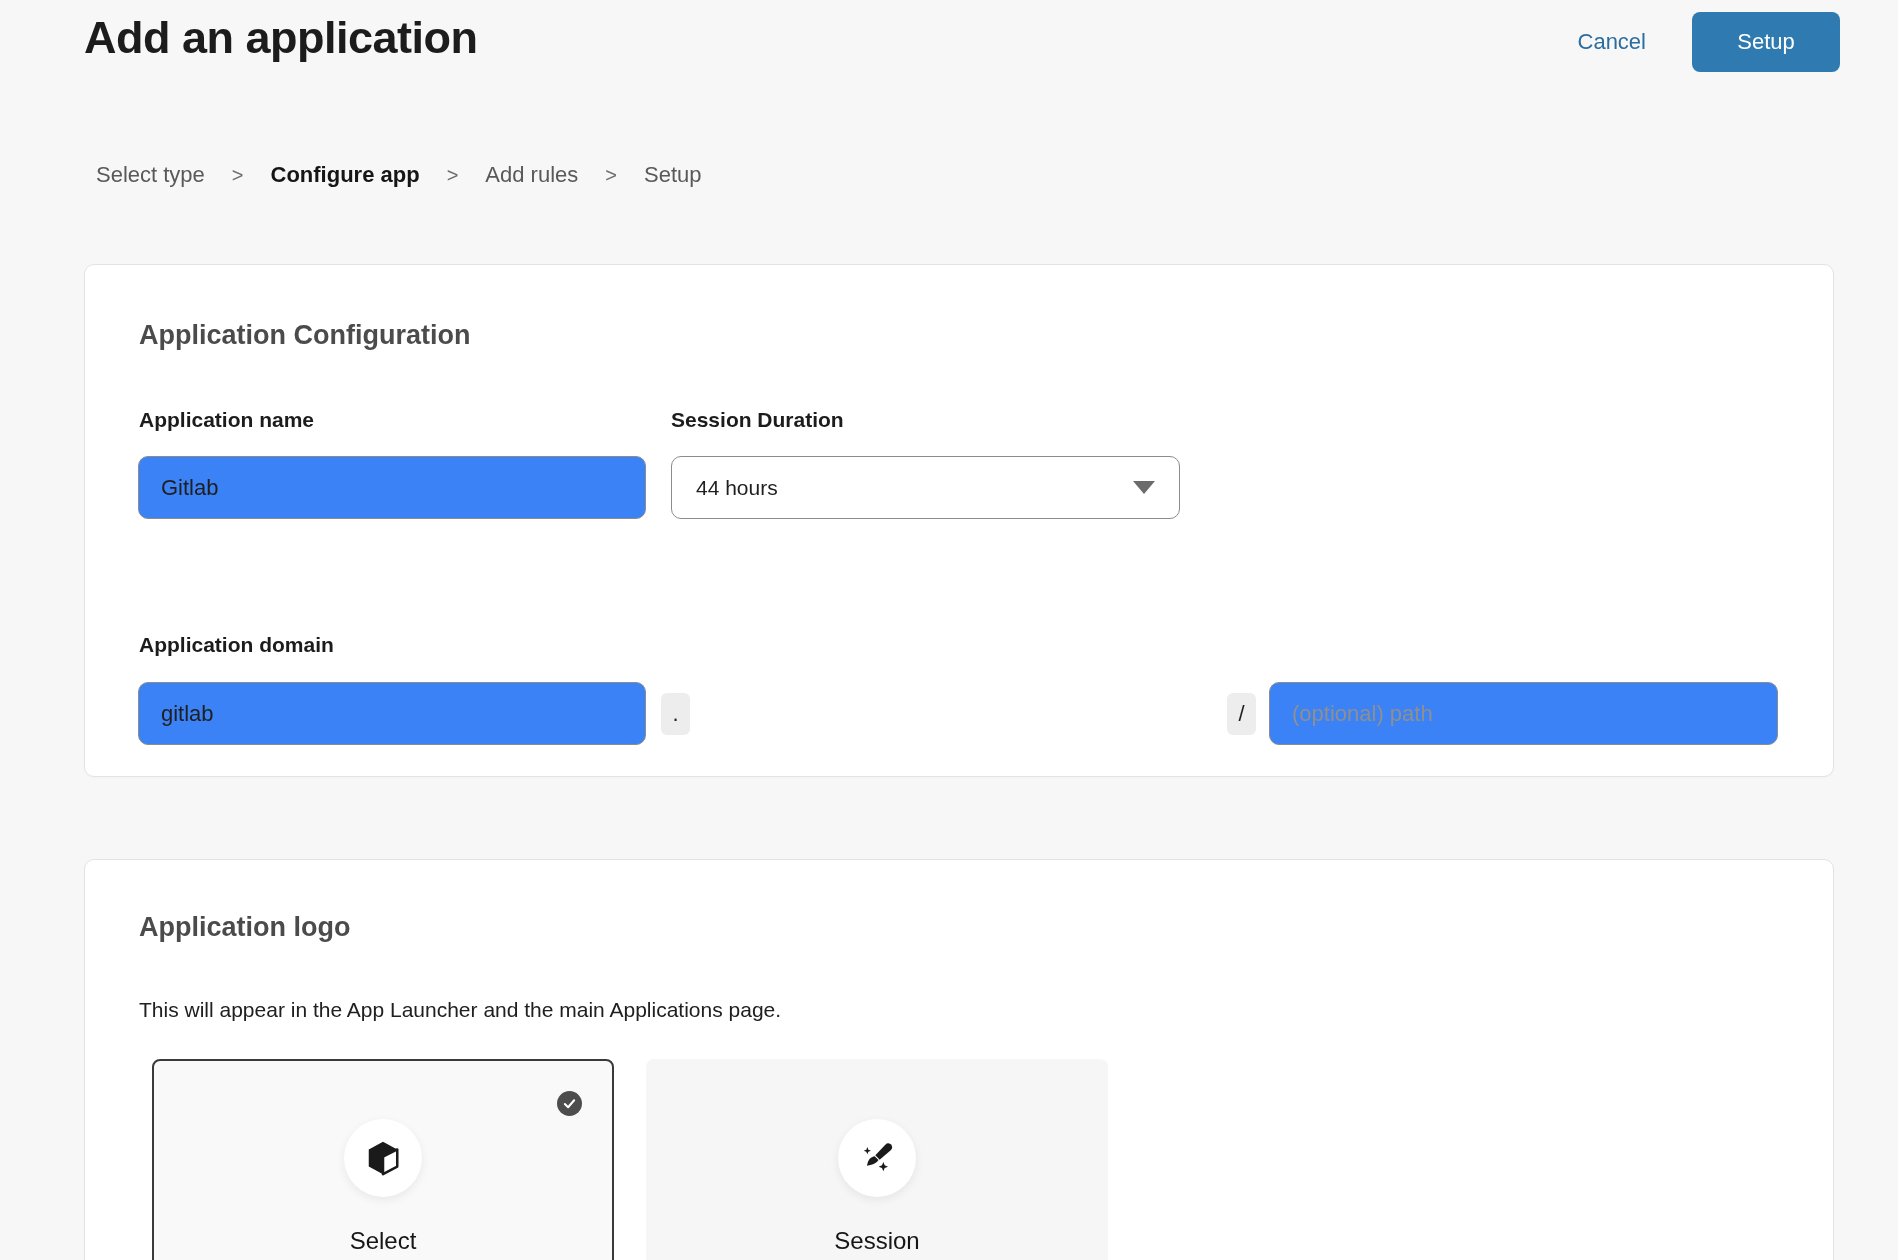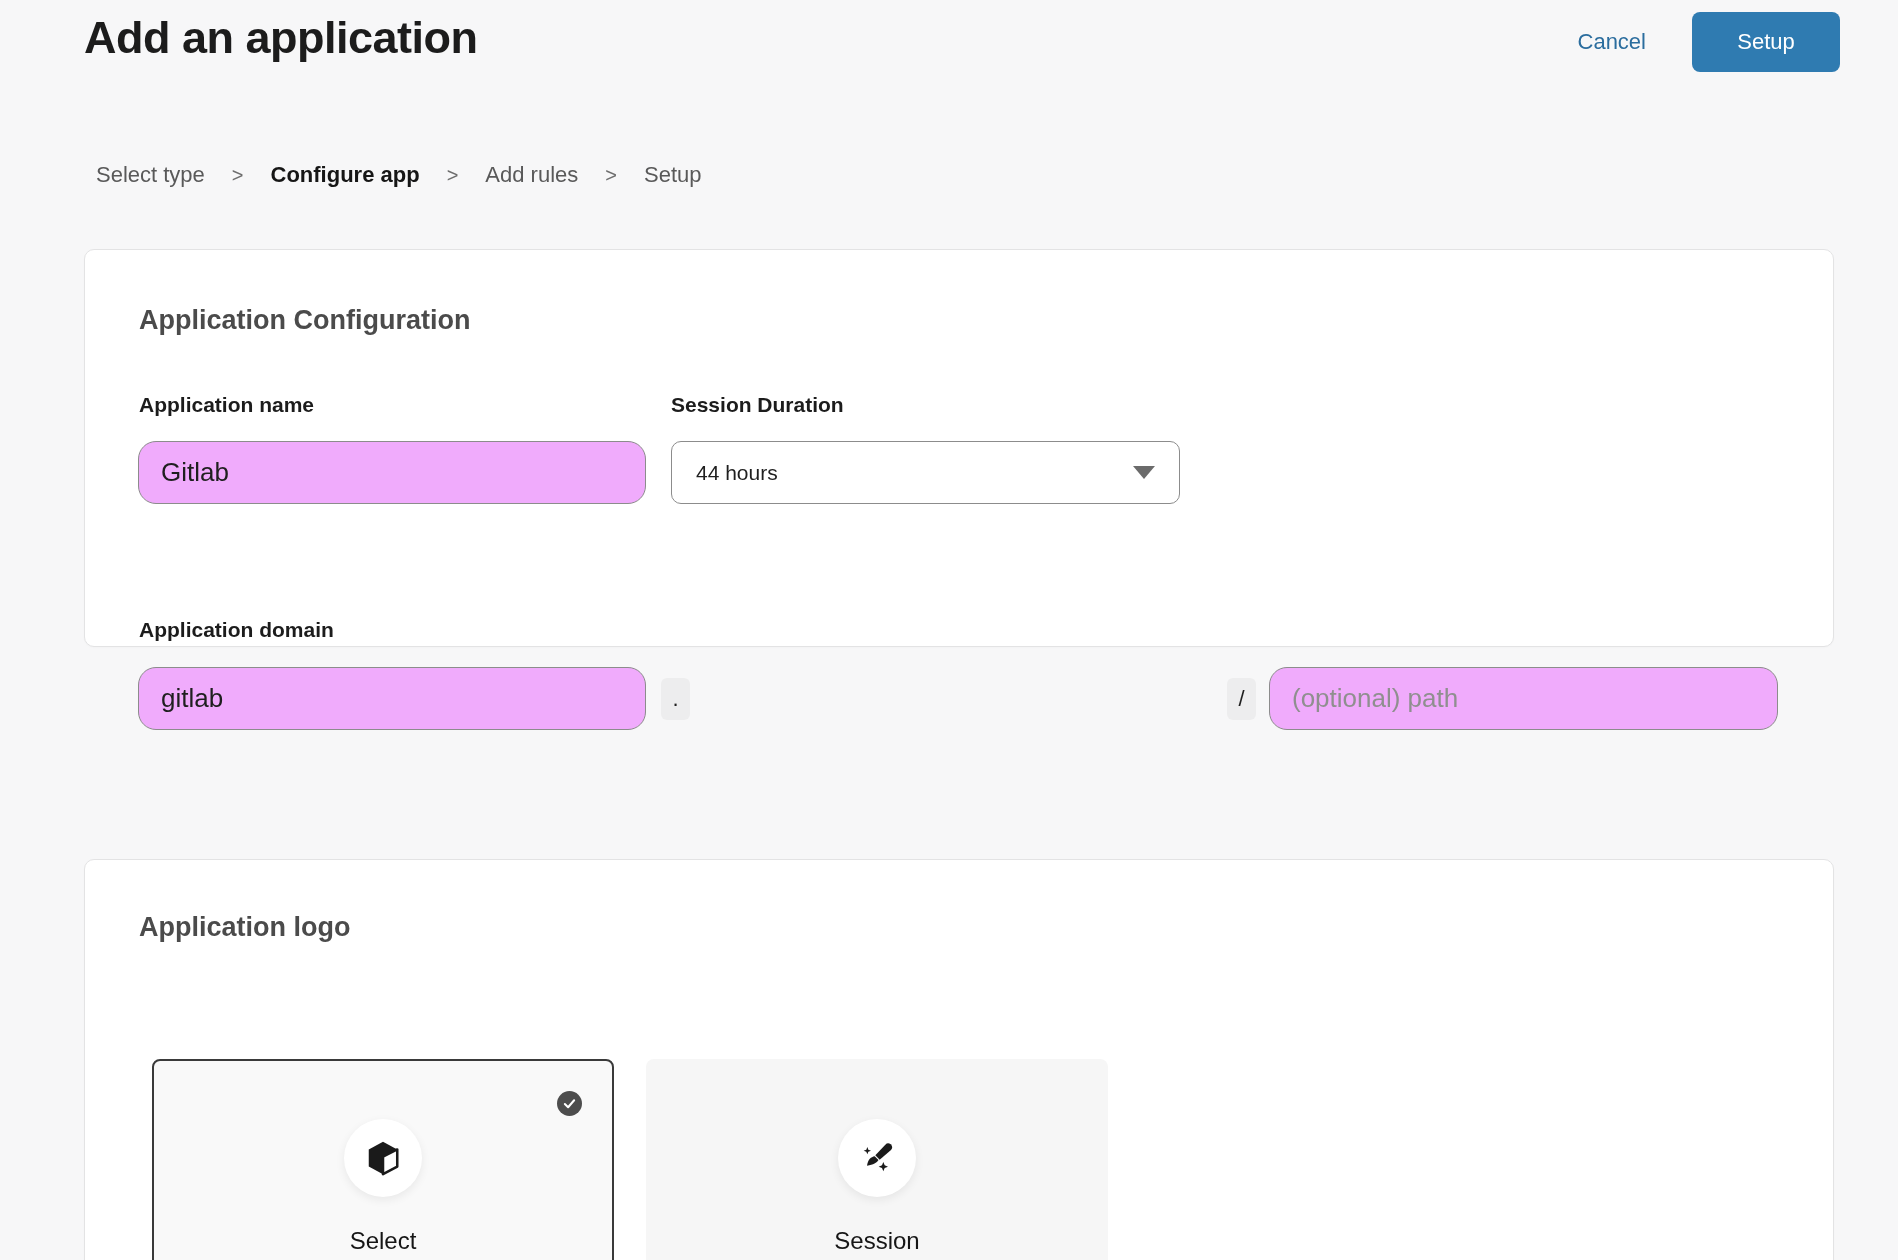--- a/index.html
+++ b/index.html
@@ -38,35 +38,35 @@
   .crumb { color:#595959; cursor:pointer; }
   .crumb.active { color:#161616; font-weight:700; }
   .crumb-sep { color:#6e6e6e; font-size:20px; }
 
   
   .card {
     position:absolute; left:84px; width:1750px;
     background:#ffffff; border:1px solid #e3e3e4; border-radius:10px;
     box-shadow:0 1px 2px rgba(0,0,0,0.02);
   }
-  .card-config { top:249px; height:398px; }
+  .card-config { top:264px; height:513px; }
   .card-logo   { top:859px; height:560px; }
 
   .card-heading {
     position:absolute; left:54px;
     font-size:27px; font-weight:700; color:#4b4b4b;
   }
 
   .field-label {
     position:absolute; font-size:21px; font-weight:700; color:#1c1c1c;
   }
 
   .text-input {
-    position:absolute; height:63px; border:1px solid #8c8c8c; border-radius:18px;
-    background:#f0abfc; font-size:26px; color:#1f1f1f; padding:0 22px;
+    position:absolute; height:63px; border:1px solid #8c8c8c; border-radius:10px;
+    background:#3b82f6; font-size:22px; color:#1f1f1f; padding:0 22px;
     font-family:"Liberation Sans", sans-serif; outline:none;
   }
   .text-input::placeholder { color:#8f8f8f; }
 
   .select-box {
     position:absolute; height:63px; border:1px solid #8c8c8c; border-radius:10px;
     background:#fff; font-size:21px; color:#1f1f1f;
     display:flex; align-items:center; justify-content:space-between;
     padding:0 24px; cursor:pointer;
   }
@@ -148,20 +148,21 @@
   <div class="sep-box" style="left:576px; top:428px;">.</div>
 
 
   <div class="sep-box" style="left:1142px; top:428px;">/</div>
 
   <input class="text-input" style="left: 1184px; top: 417px; width: 509px;" type="text" placeholder="(optional) path">
 </section>
 
 <section class="card card-logo">
   <h2 class="card-heading" style="top:52px;">Application logo</h2>
+  <p class="logo-desc">This will appear in the App Launcher and the main Applications page.</p>
 
   <div class="logo-tile tile-default">
     <span class="tile-check">
       <svg width="13" height="13" viewBox="0 0 14 14">
         <path d="M2 7.5 L5.5 11 L12 3.5" fill="none" stroke="#ffffff" stroke-width="2.2" stroke-linecap="round" stroke-linejoin="round"></path>
       </svg>
     </span>
     <span class="icon-circle">
       <svg width="38" height="38" viewBox="0 0 24 24">
         <path d="M12 1.8 L21 6.6 L21 17.4 L12 22.2 L3 17.4 L3 6.6 Z" fill="#1a1a1a"></path>

